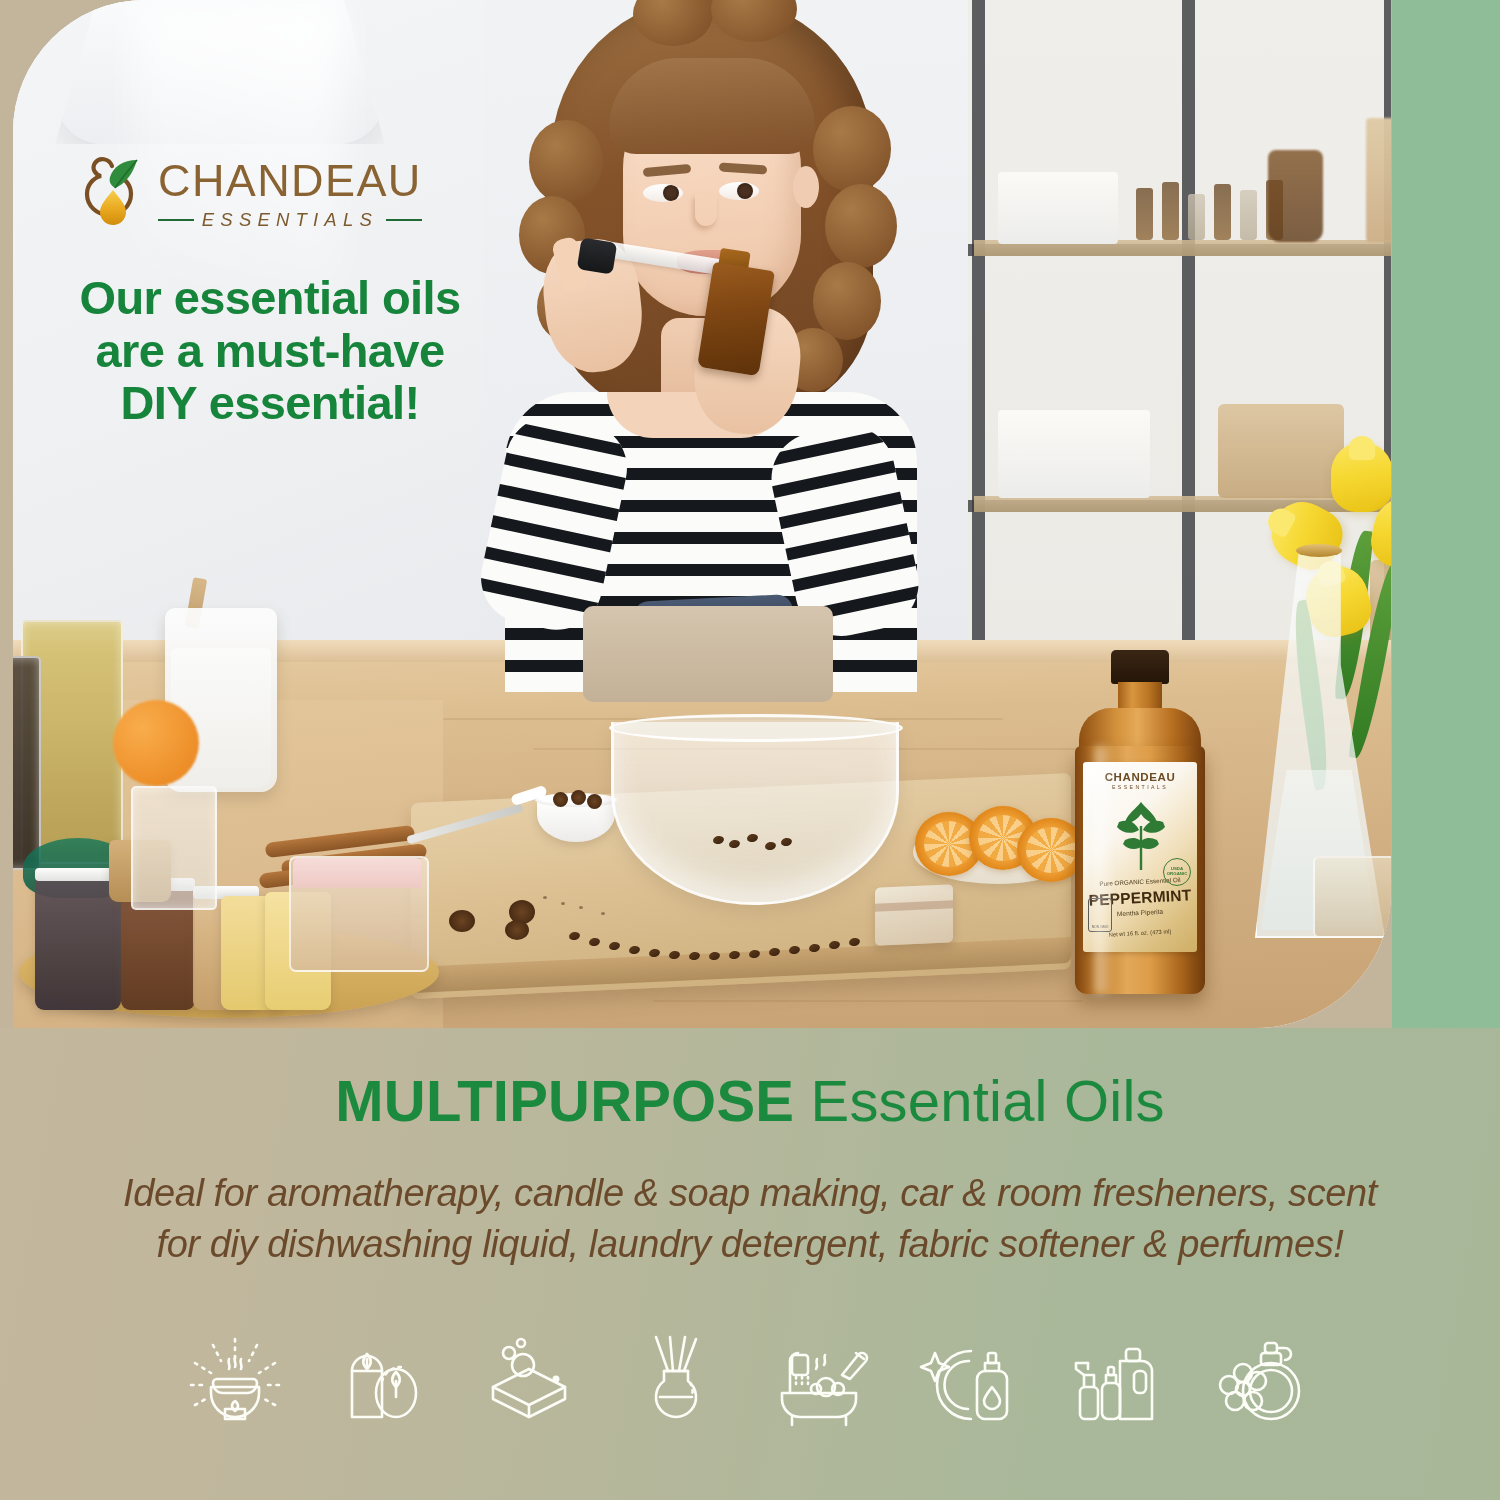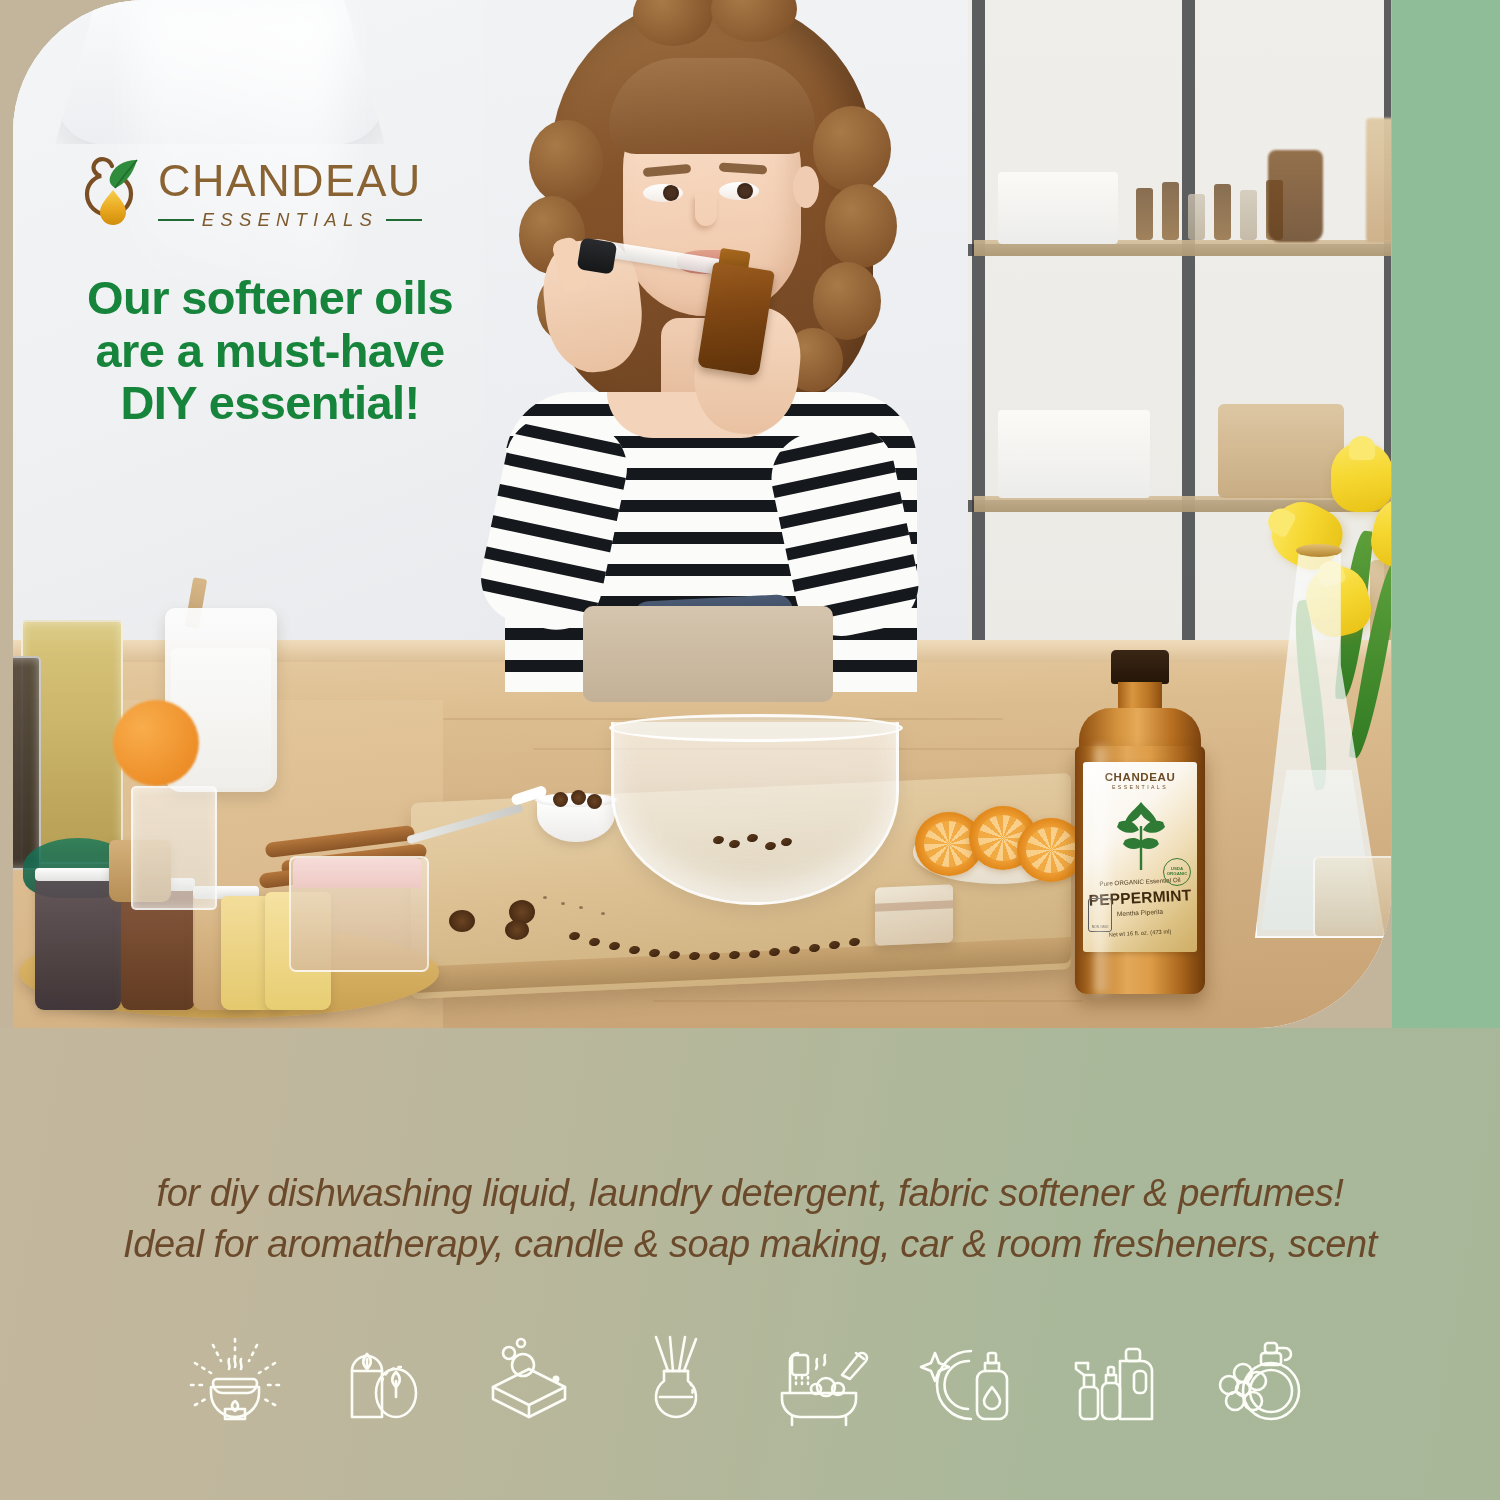--- a/index.html
+++ b/index.html
@@ -573,31 +573,35 @@
       <div class="logo-name">CHANDEAU</div>
       <div class="logo-sub-wrap">
         <div class="logo-rule"></div>
         <div class="logo-sub">ESSENTIALS</div>
         <div class="logo-rule"></div>
       </div>
     </div>
   </div>
 
   <div class="headline">
-    <div>Our softener oils</div>
+    <div>Our essential oils</div>
     <div>are a must-have</div>
     <div>DIY essential!</div>
   </div>
 
   <div class="bottom-panel"></div>
 
+  <div class="bottom-title">
+    <span class="bt-strong">MULTIPURPOSE</span>
+    <span class="bt-light">Essential Oils</span>
+  </div>
 
   <div class="bottom-sub">
+    <div>Ideal for aromatherapy, candle &amp; soap making, car &amp; room fresheners, scent</div>
     <div>for diy dishwashing liquid, laundry detergent, fabric softener &amp; perfumes!</div>
-    <div>Ideal for aromatherapy, candle &amp; soap making, car &amp; room fresheners, scent</div>
   </div>
 
   <div class="iconrow">
 
     <div class="iconcell">
       <svg width="104" height="104" viewBox="0 0 104 104" fill="none" stroke="#fdfdf8" stroke-width="2.6" stroke-linecap="round" stroke-linejoin="round">
         <path d="M28 56h48v6a24 24 0 0 1-24 24 24 24 0 0 1-24-24z"></path>
         <path d="M34 48h36a4 4 0 0 1 4 4 10 10 0 0 1-10 10H40a10 10 0 0 1-10-10 4 4 0 0 1 4-4z"></path>
         <rect x="42" y="78" width="20" height="10"></rect>
         <path d="M52 70c-4 3-4 7 0 10 4-3 4-7 0-10z"></path>

